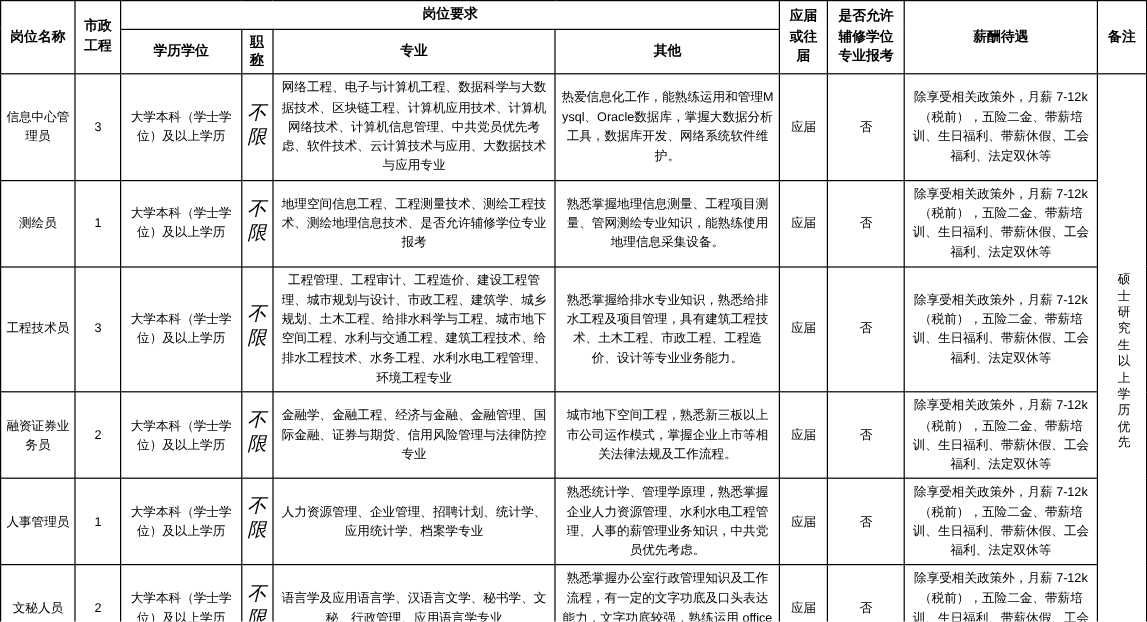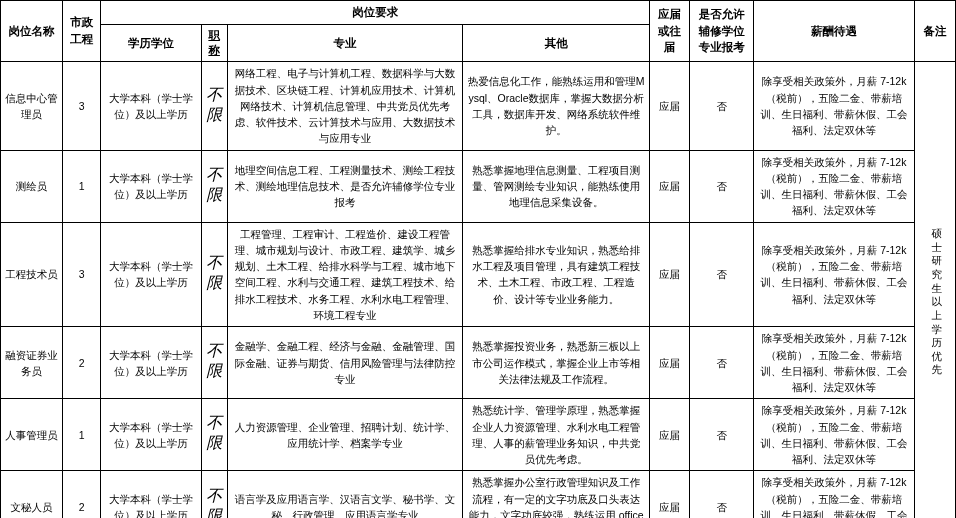--- a/index.html
+++ b/index.html
@@ -146,21 +146,21 @@
       <td class="center-cell">应届</td>
       <td class="center-cell">否</td>
       <td class="body-text">除享受相关政策外，月薪 7-12k（税前），五险二金、带薪培训、生日福利、带薪休假、工会福利、法定双休等</td>
     </tr>
     <tr>
       <td class="center-cell">融资证券业务员</td>
       <td class="center-cell">2</td>
       <td class="center-cell">大学本科（学士学位）及以上学历</td>
       <td class="center-cell narrow"><span class="wrap-narrow">不限</span></td>
       <td class="body-text">金融学、金融工程、经济与金融、金融管理、国际金融、证券与期货、信用风险管理与法律防控专业</td>
-      <td class="body-text">熟悉掌握投资业务，熟悉新三板以上市公司运作模式，掌握企业上市等相关法律法规及工作流程。</td>
+      <td class="body-text">城市地下空间工程，熟悉新三板以上市公司运作模式，掌握企业上市等相关法律法规及工作流程。</td>
       <td class="center-cell">应届</td>
       <td class="center-cell">否</td>
       <td class="body-text">除享受相关政策外，月薪 7-12k（税前），五险二金、带薪培训、生日福利、带薪休假、工会福利、法定双休等</td>
     </tr>
     <tr>
       <td class="center-cell">人事管理员</td>
       <td class="center-cell">1</td>
       <td class="center-cell">大学本科（学士学位）及以上学历</td>
       <td class="center-cell narrow"><span class="wrap-narrow">不限</span></td>
       <td class="body-text">人力资源管理、企业管理、招聘计划、统计学、应用统计学、档案学专业</td>

